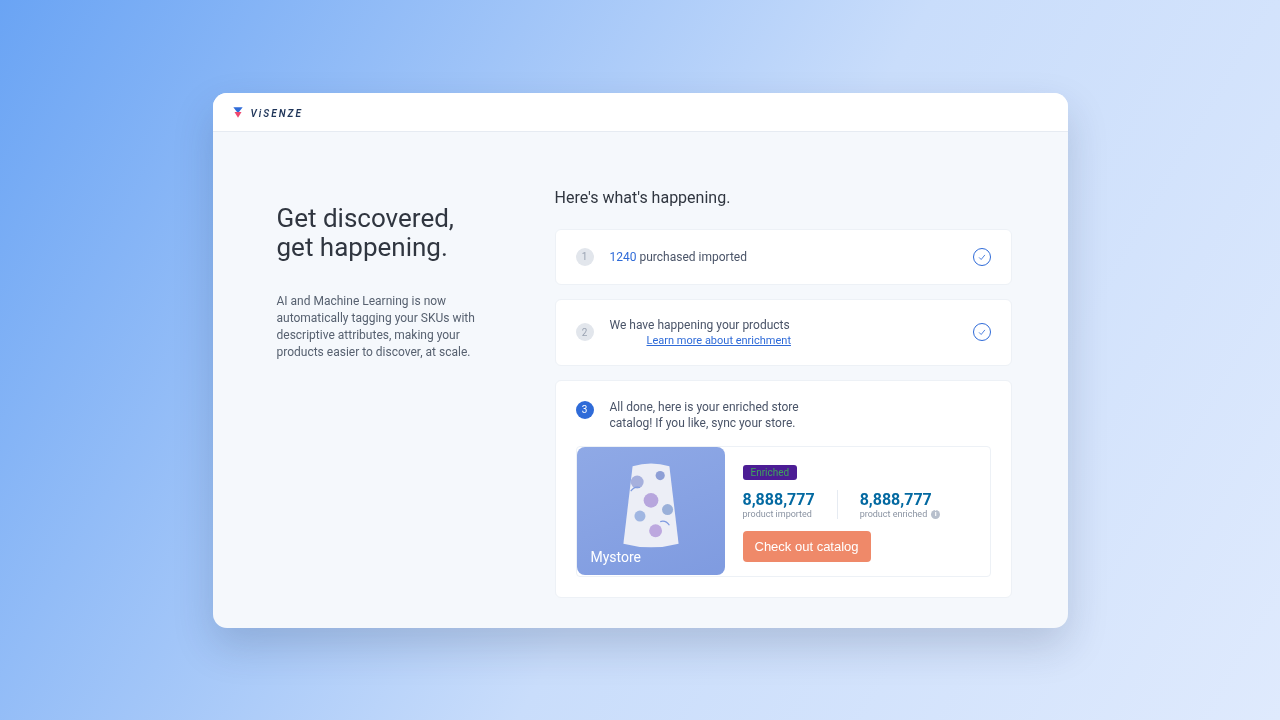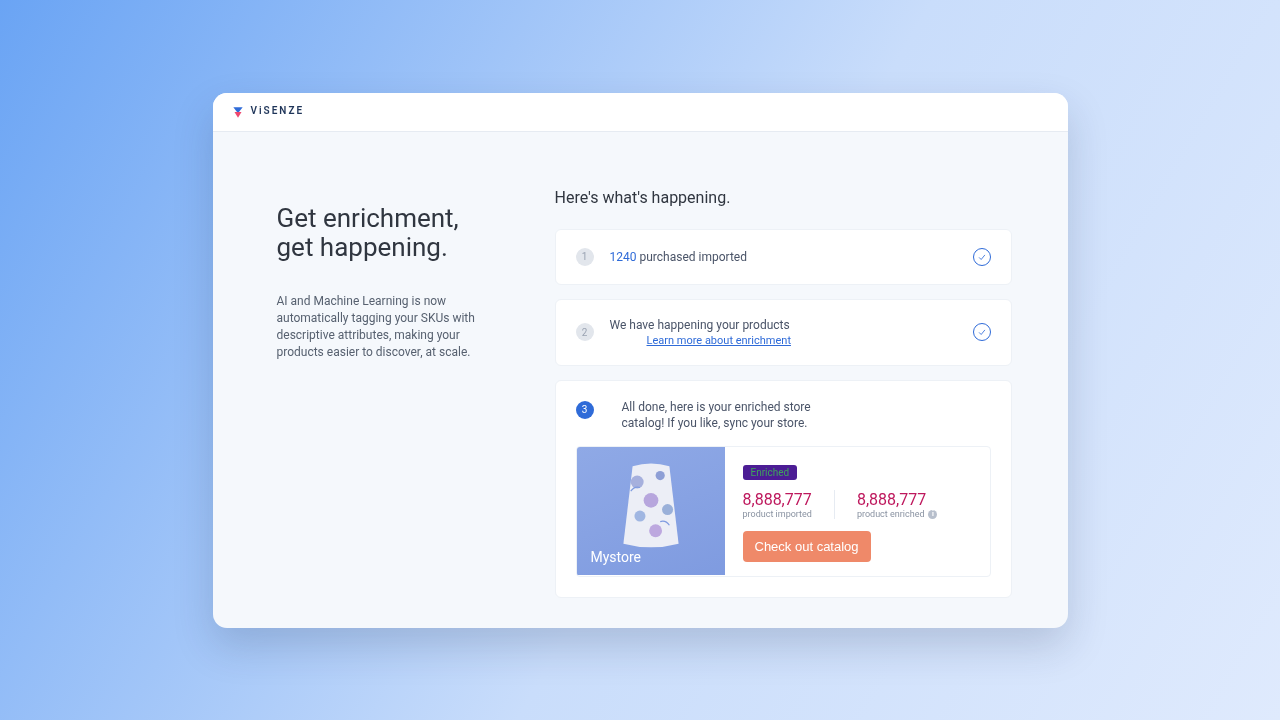--- a/index.html
+++ b/index.html
@@ -20,21 +20,22 @@
     box-shadow: 0 18px 40px rgba(20,40,80,0.18);
     overflow: hidden;
     display: flex;
     flex-direction: column;
   }
   .header {
     background: #ffffff;
     border-bottom: 1px solid #e6ebf2;
     padding: 12px 18px;
     display: flex;
-    align-items: flex-start;
+    align-items: flex-end;
+    font-style: italic;
   }
   .logo-mark {
     width: 14px; height: 14px;
     display: inline-flex; align-items:center; justify-content:center;
     margin-right: 6px;
   }
   .brand-text {
     font-size: 10px;
     letter-spacing: 2px;
     font-weight: 600;
@@ -95,33 +96,34 @@
   .done-icon svg { width: 10px; height: 10px; stroke: #2f6bd8; fill:none; stroke-width:2; }
 
   .final-card {
     background: #ffffff;
     border: 1px solid #edf1f6;
     border-radius: 6px;
     padding: 18px 20px 20px 20px;
   }
   .final-top { display:flex; align-items:flex-start; margin-bottom: 14px; }
   .final-top .step-num { margin-top: 2px; }
-  .final-text { font-size: 12px; color: #4a5468; max-width: 230px; line-height:1.4;margin-left:12px; }
+  .final-text { font-size: 12px; color: #4a5468; max-width: 230px; line-height:1.4; }
 
   .store-panel {
     display: flex;
     border: 1px solid #edf1f6;
     border-radius: 4px;
     overflow: hidden;
   }
   .store-image {
     width: 148px; height: 128px;
     background: linear-gradient(160deg,#8fa9e6 0%, #7f9be0 100%);
     position: relative;
     flex-shrink: 0;
+    border-radius: 8px;
   }
   .skirt {
     position:absolute; left:50%; top:12px; transform:translateX(-50%);
     width: 92px; height: 92px;
   }
   .store-name {
     position: absolute; left: 14px; bottom: 10px;
     color: #ffffff; font-size: 14px; font-weight: 400;
   }
   .store-stats { flex:1; padding: 14px 18px 14px 18px; }
@@ -130,21 +132,21 @@
     background: #4c1d95;
     color: #3fa35d;
     font-size: 10px;
     padding: 2px 8px;
     border-radius: 3px;
     margin-bottom: 10px;
   }
   .stat-row { display:flex; }
   .stat { padding-right: 22px; }
   .stat + .stat { border-left: 1px solid #e6ebf2; padding-left: 22px; padding-right:0;}
-  .stat-val { font-size: 16px; font-weight: 400; color: #be185d; }
+  .stat-val { font-size: 16px; font-weight: 700; color: #0369a1; }
   .stat-label { font-size: 9px; color: #8a93a2; display:flex; align-items:center; gap:4px;}
   .info-dot { width:9px; height:9px; border-radius:50%; background:#b7bfcc; display:inline-flex; align-items:center; justify-content:center; color:#fff; font-size:7px; font-weight:700;}
   .cta {
     margin-top: 12px;
     background: #ef8969;
     color: #ffffff;
     border: none;
     font-size: 13px;
     padding: 8px 12px;
     border-radius: 4px;
@@ -163,21 +165,21 @@
           <polygon points="6,12 18,12 12,22" fill="#ef476f"></polygon>
         </svg>
     </span>
     <span class="brand-text">ViSENZE</span>
   </div>
 
   <div class="content">
 
     <div class="left-col">
       <h1 class="headline">
-        <span>Get enrichment,</span><br>
+        <span>Get discovered,</span><br>
         <span>get happening.</span>
       </h1>
       <p class="subtext">AI and Machine Learning is now automatically tagging your SKUs with descriptive attributes, making your products easier to discover, at scale.</p>
     </div>
 
     <div class="right-col">
       <div class="happening">Here's what's happening.</div>
 
       <div class="step-card">
         <div class="step-num">1</div>

